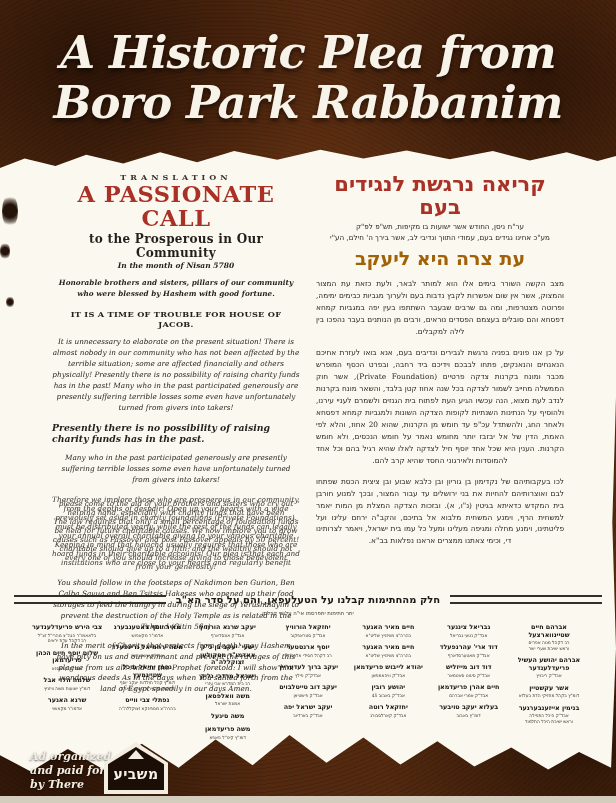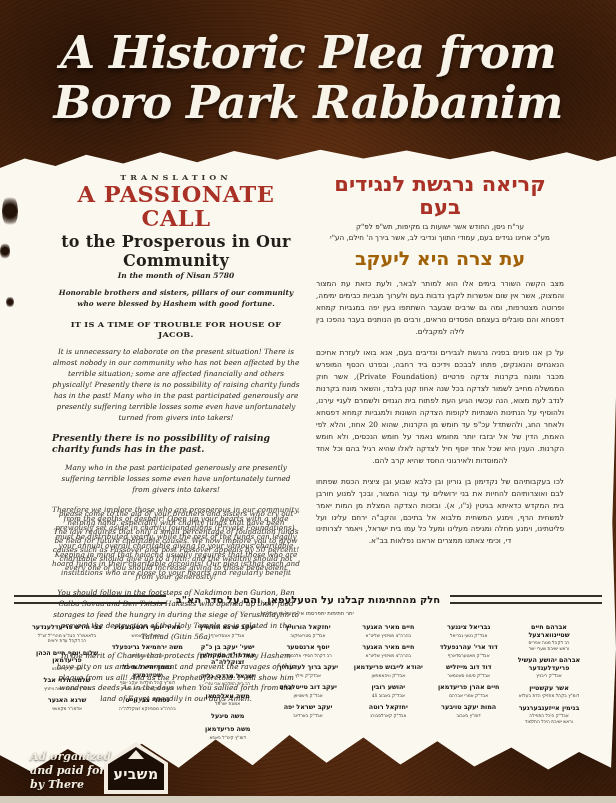--- a/index.html
+++ b/index.html
@@ -24,21 +24,21 @@
   .blot{position:absolute;border-radius:50%;background:radial-gradient(circle,#241309 0 35%,rgba(36,19,9,.5) 60%,transparent 75%);}
   .b1{left:2px;top:48px;width:16px;height:34px;}
   .b2{left:0px;top:96px;width:10px;height:18px;}
   .b3{left:6px;top:150px;width:8px;height:12px;}
   
   .cols{position:absolute;left:52px;top:26px;width:512px;display:flex;gap:16px;}
   .col-en{width:248px;color:#241f1b;}
   .col-he{width:248px;direction:rtl;color:#241f1b;}
   .kicker{text-align:center;font-size:8px;font-weight:bold;letter-spacing:4px;color:#3a332d;}
   .en-headline{text-align:center;font-size:22.5px;font-weight:bold;color:#a93126;letter-spacing:.5px;line-height:1.05;margin-top:1px;}
-  .en-subhead{text-align:center;font-size:16px;font-weight:bold;margin-top:2px;letter-spacing:.3px;}
+  .en-subhead{text-align:center;font-size:12px;font-weight:bold;margin-top:2px;letter-spacing:.3px;}
   .en-dateline{text-align:center;font-size:7.5px;font-weight:bold;font-style:italic;margin-top:1px;}
   .en-p{font-style:italic;font-size:7.3px;line-height:1.5;text-align:center;margin-top:8px;}
   .en-salut{font-weight:bold;}
   .en-crisis{font-style:normal;font-weight:bold;font-size:8.2px;letter-spacing:.3px;margin-top:9px;text-align:center;}
   .en-bold-line{font-size:9.3px;font-weight:bold;font-style:italic;margin-top:8px;text-align:left;line-height:1.25;}
   .crush{line-height:.62;opacity:.92;margin-top:12px;}
   .he-headline{text-align:center;font-size:21px;font-weight:bold;color:#a93126;line-height:1.1;}
   .he-dateline{text-align:center;font-size:7.2px;margin-top:4px;line-height:1.5;}
   .he-subhead{text-align:center;font-size:19px;font-weight:bold;margin-top:3px;color:#a16207;}
   .he-p{font-size:7.4px;line-height:1.62;text-align:justify;text-align-last:center;margin-top:9px;}
@@ -150,21 +150,21 @@
           </div>
           <div class="sig-entry">
             <div class="sig-name">דוד דוב מייזליש</div>
             <div class="sig-title">אבד"ק סיגוט סאטמאר</div>
           </div>
           <div class="sig-entry">
             <div class="sig-name">חיים אהרן פריעדמאן</div>
             <div class="sig-title">אבד"ק אמרי אברהם</div>
           </div>
           <div class="sig-entry">
-            <div class="sig-name">המות יעקב טויבער</div>
+            <div class="sig-name">בעלזא יעקב טויבער</div>
             <div class="sig-title">דומ"ץ באבוב</div>
           </div>
         </div>
         <div class="sig-col">
           <div class="sig-entry">
             <div class="sig-name">חיים מאיר האגער</div>
             <div class="sig-title">בהרה"צ מוויזניץ שליט"א</div>
           </div>
           <div class="sig-entry">
             <div class="sig-name">חיים מאיר האגער</div>

